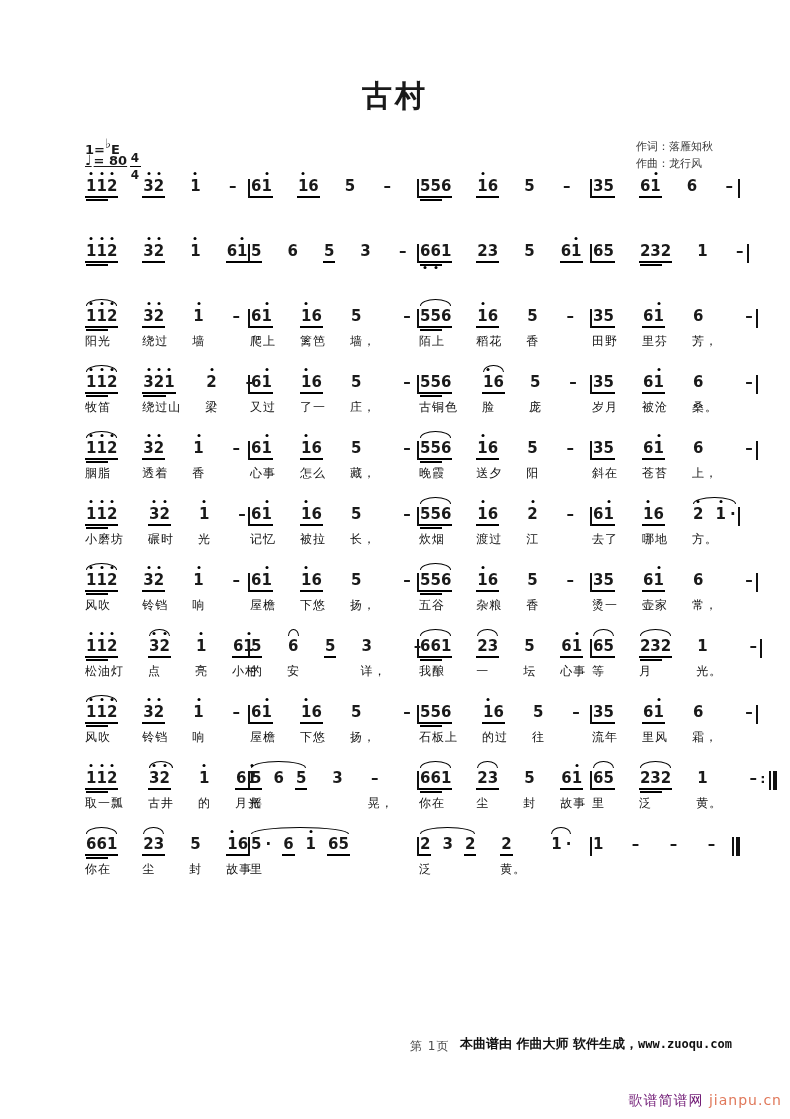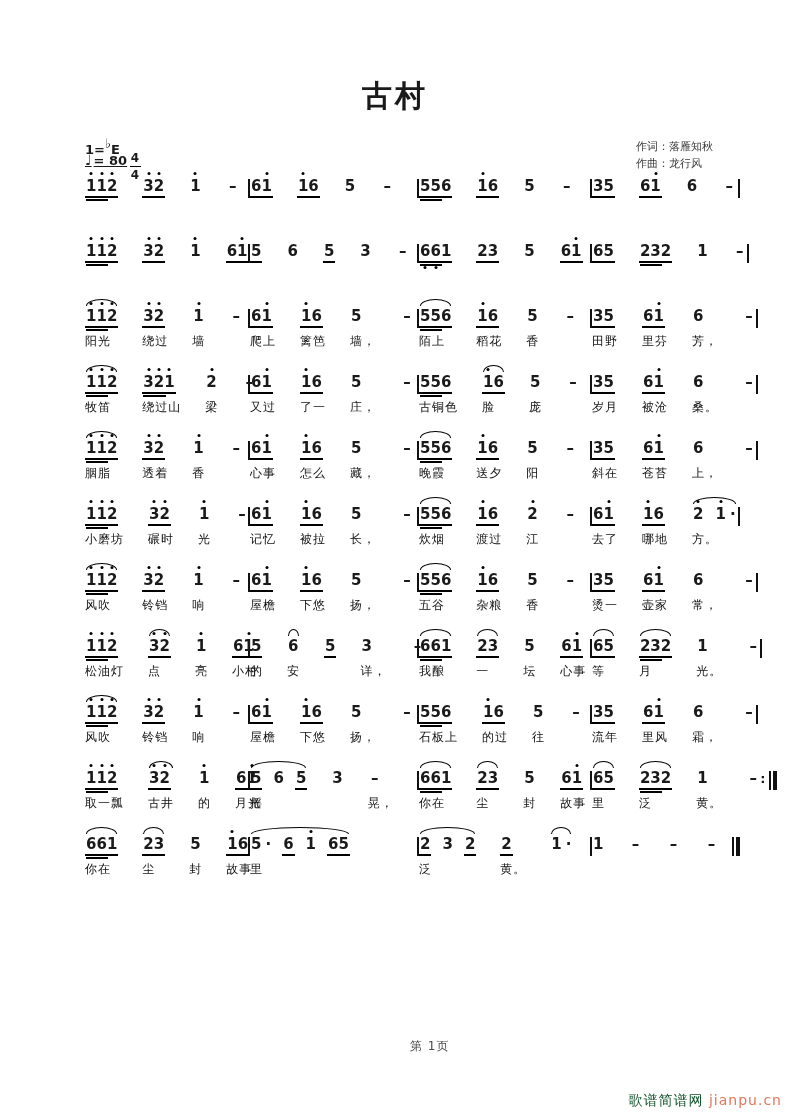--- a/index.html
+++ b/index.html
@@ -1812,18 +1812,21 @@
         </div>
         <div class="endbar">
           <span class="bar"></span>
           <span class="bar thick"></span>
         </div>
       </div>
     </div>
 
   <div class="pagenum">第 1页</div>
 
+  <div class="gen">
+    <span>本曲谱由 作曲大师 软件生成，</span><span class="genurl">www.zuoqu.com</span>
+  </div>
 
   <div class="wm">
-    <span class="wmsite" style="color: #14532d;">歌谱简谱网</span>
+    <span class="wmsite" style="color: #701a75;">歌谱简谱网</span>
     <span class="wmurl" style="color: rgb(224, 120, 90);">jianpu.cn</span>
   </div>
 </div>
 
 </body></html>

